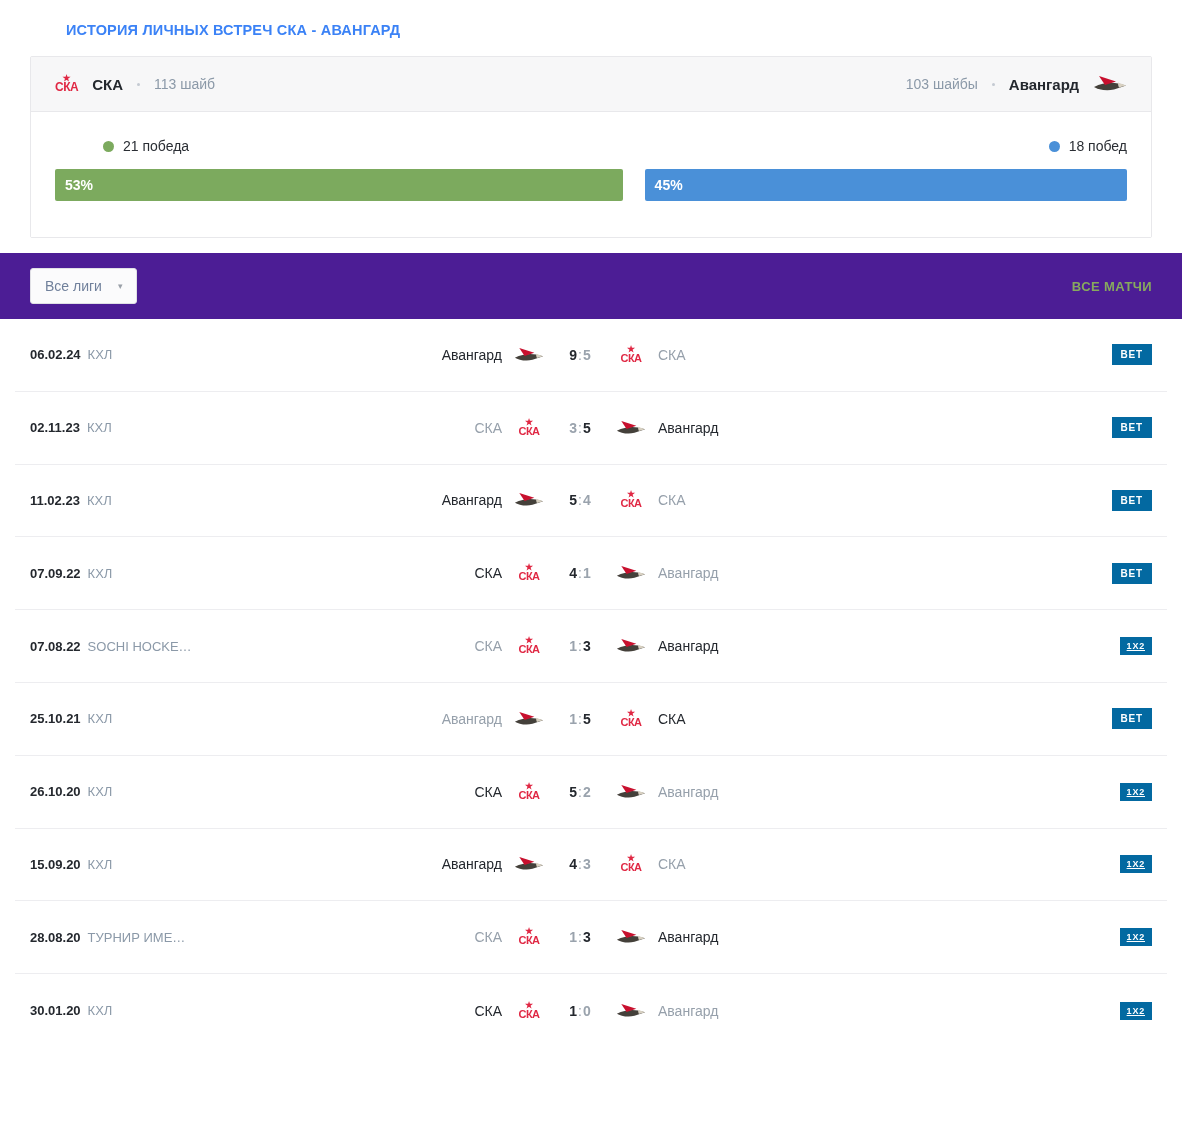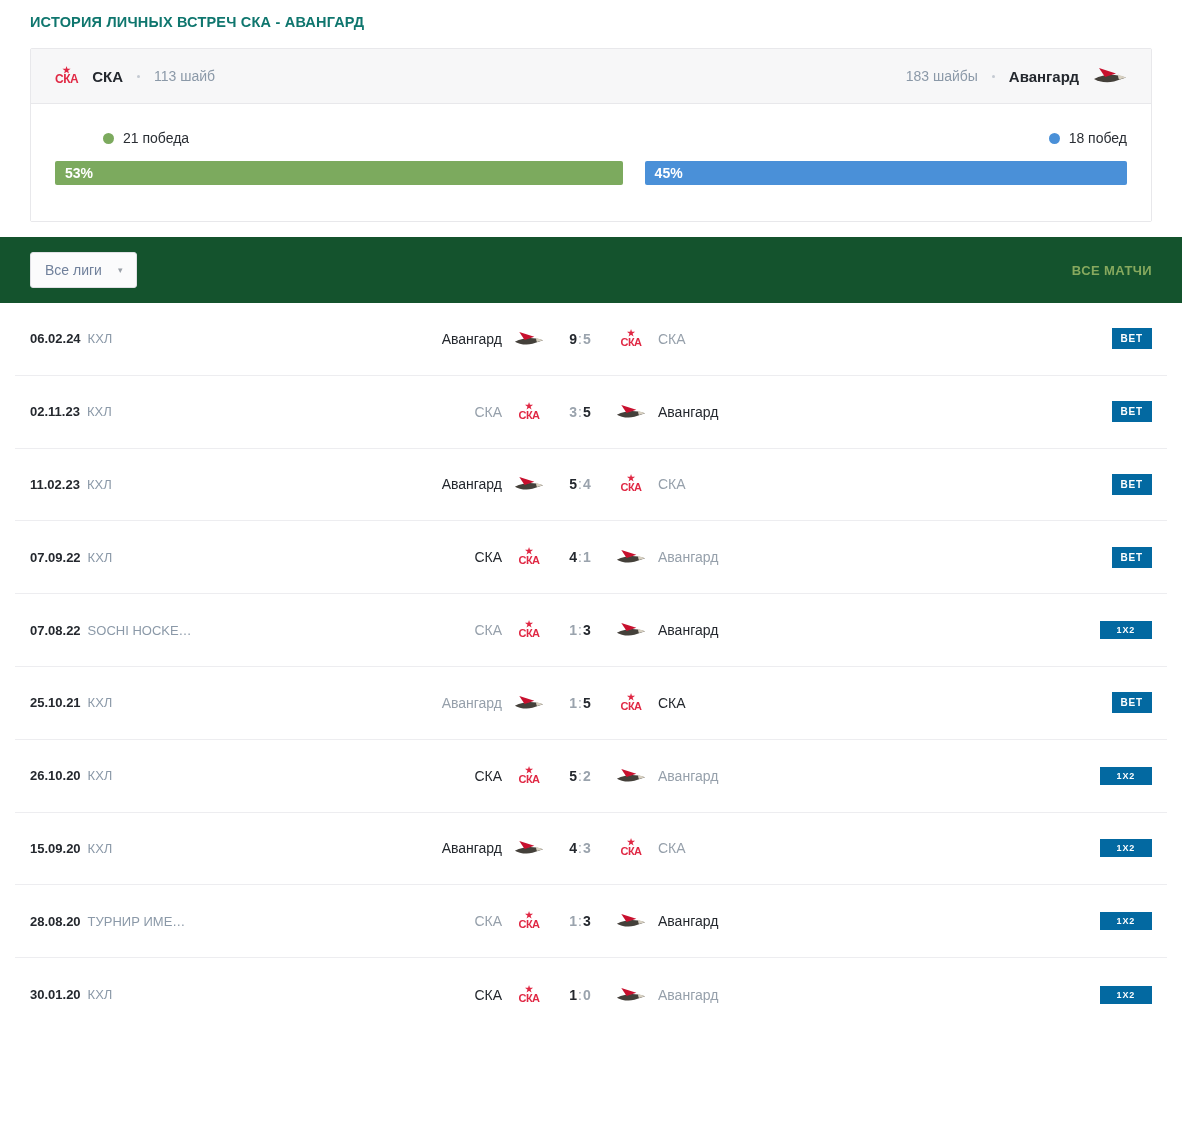--- a/index.html
+++ b/index.html
@@ -5,24 +5,25 @@
   * { box-sizing: border-box; }
   html,body { margin:0; padding:0; }
   body {
     width:1182px; height:1126px;
     background:#ffffff;
     font-family:"Liberation Sans", sans-serif;
     color:#24282e;
     overflow:hidden;
   }
   .page-title {
-    padding:14px 30px 16px;
+    padding:22px 30px 16px;
     font-size:14.5px; font-weight:700;
     letter-spacing:.2px;
-    color:#0f766e;
+    color:#3b82f6;
+    margin-left:36px;
   }
   
   .summary-card {
     margin:2px 30px 0;
     border:1px solid #e8e8eb;
     border-radius:2px;
   }
   .summary-head {
     display:flex; justify-content:space-between; align-items:center;
     background:#f7f7f8;
@@ -32,29 +33,29 @@
   .team-side { display:flex; align-items:center; gap:14px; }
   .team-name { font-size:15px; font-weight:700; color:#24282e; }
   .goals-label { font-size:14px; color:#8b99a8; }
   .sep-dot { width:3px; height:3px; border-radius:50%; background:#c4cad2; display:inline-block; }
   .summary-stats { padding:26px 24px 36px; background:#fff; }
   .legend-row { display:flex; justify-content:space-between; align-items:center; margin-bottom:15px; }
   .legend { display:flex; align-items:center; gap:9px; font-size:14px; color:#2a2e34;padding-left:48px; }
   .legend-dot { width:11px; height:11px; border-radius:50%; }
   .bars { display:flex; justify-content:space-between; width:100%; }
   .bar {
-    height:24px; border-radius:2px;
+    height:32px; border-radius:2px;
     display:flex; align-items:center;
     padding-left:10px;
     color:#fff; font-weight:700; font-size:14px;
   }
   
   .filter-bar {
     margin-top:15px;
-    background:#14532d;
+    background:#4c1d95;
     padding:15px 30px;
     display:flex; justify-content:space-between; align-items:center;
   }
   .league-dropdown {
     display:flex; align-items:center; gap:16px;
     background:#fbfbfc;
     border:1px solid #e0e0e5;
     border-radius:3px;
     padding:9px 14px;
     font-size:14px; color:#70809b;
@@ -96,21 +97,21 @@
   .badge {
     margin-left:auto;
     background:#0369a1;
     color:#fff;
     font-weight:700;
     border-radius:0;
     letter-spacing:.8px;
     cursor:pointer;
   }
   .badge-bet { font-size:10px; padding:5px 9px; }
-  .badge-1x2 { font-size:9px;  padding:4px 17px; }
+  .badge-1x2 { font-size:9px;  padding:4px 7px;text-decoration:underline; }
   
   .ska-logo {
     display:flex; flex-direction:column; align-items:center; justify-content:center;
     color:#e02844; font-weight:700; line-height:1;
   }
   .ska-logo .ska-star { font-size:9px; line-height:7px; }
   .ska-logo .ska-text { font-size:11px; line-height:11px; letter-spacing:-.5px; }
   .hawk-logo { display:flex; align-items:center; }
   .summary-head .ska-logo .ska-text { font-size:12px; }
 </style>
@@ -126,21 +127,21 @@
           <span class="ska-logo">
             <span class="ska-star">★</span>
             <span class="ska-text">СКА</span>
           </span>
         </span>
       <span class="team-name">СКА</span>
       <span class="sep-dot"></span>
       <span class="goals-label">113 шайб</span>
     </div>
     <div class="team-side">
-      <span class="goals-label">183 шайбы</span>
+      <span class="goals-label">103 шайбы</span>
       <span class="sep-dot"></span>
       <span class="team-name">Авангард</span>
       <span>
           <span class="hawk-logo">
             <svg viewBox="0 0 34 22" width="34" height="22">
               <path fill="#44403a" d="M1 14 C9 10 18 9 25 10.5 L33 12.5 L21 16.5 C13 18.5 5 16.5 1 14 Z"></path>
               <path fill="#c8102e" d="M6 3 L23 8.5 L12 12 Z"></path>
               <path fill="#d8d1c2" d="M25 9.5 L33 12.5 L26 14.5 C25.2 13 25 11 25 9.5 Z"></path>
             </svg>
           </span>

